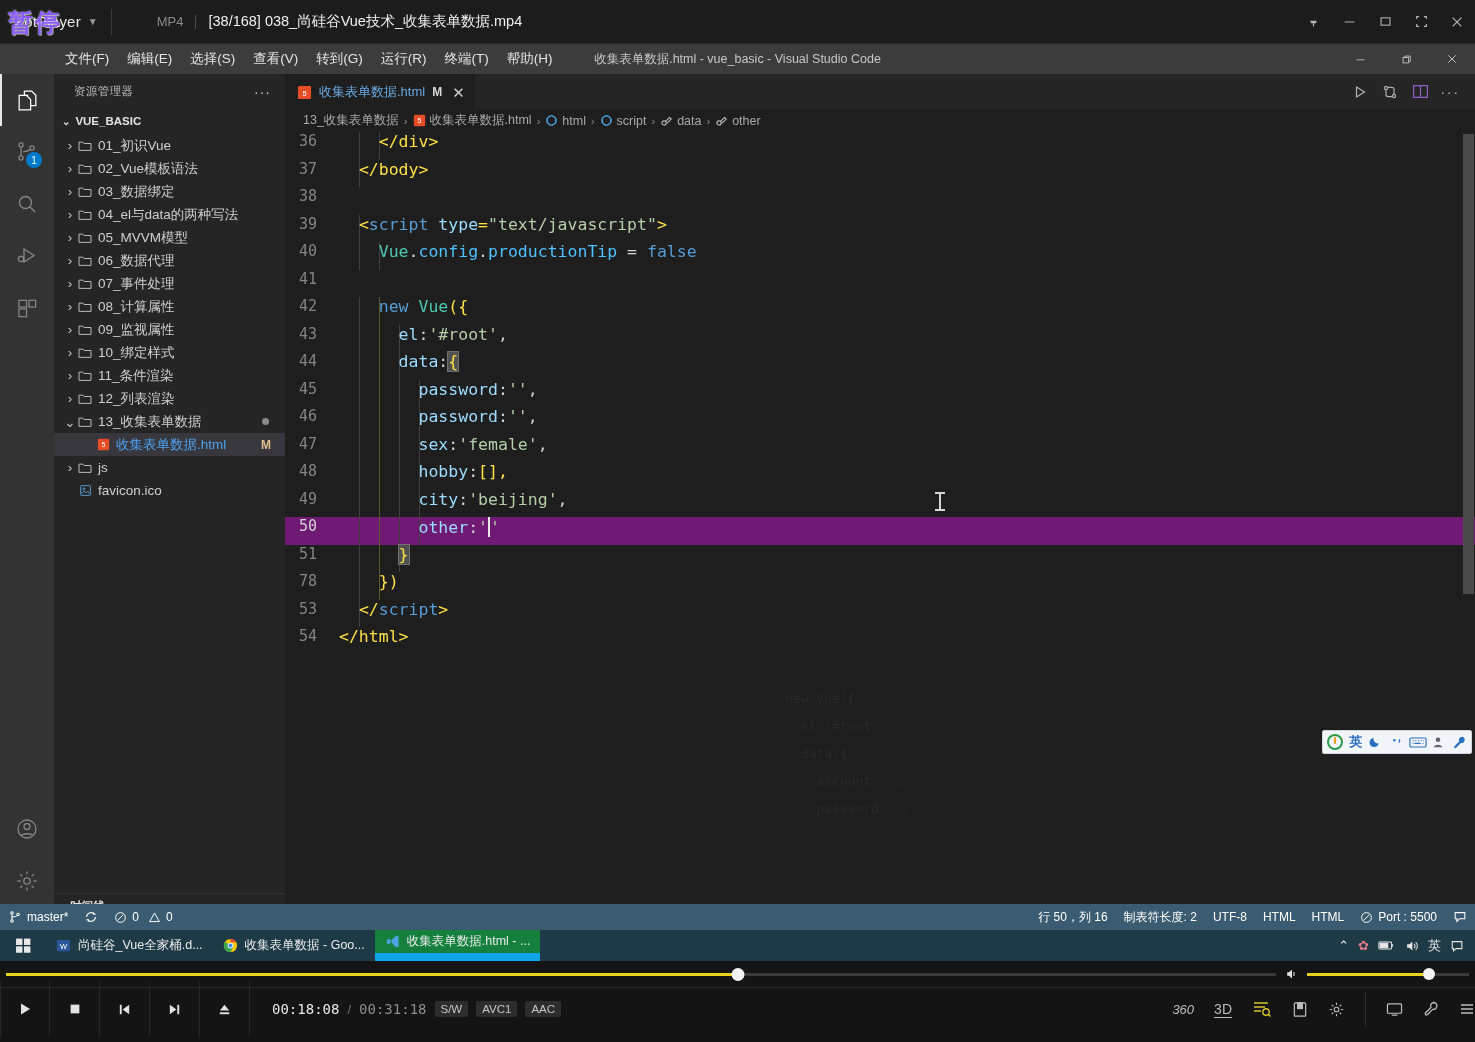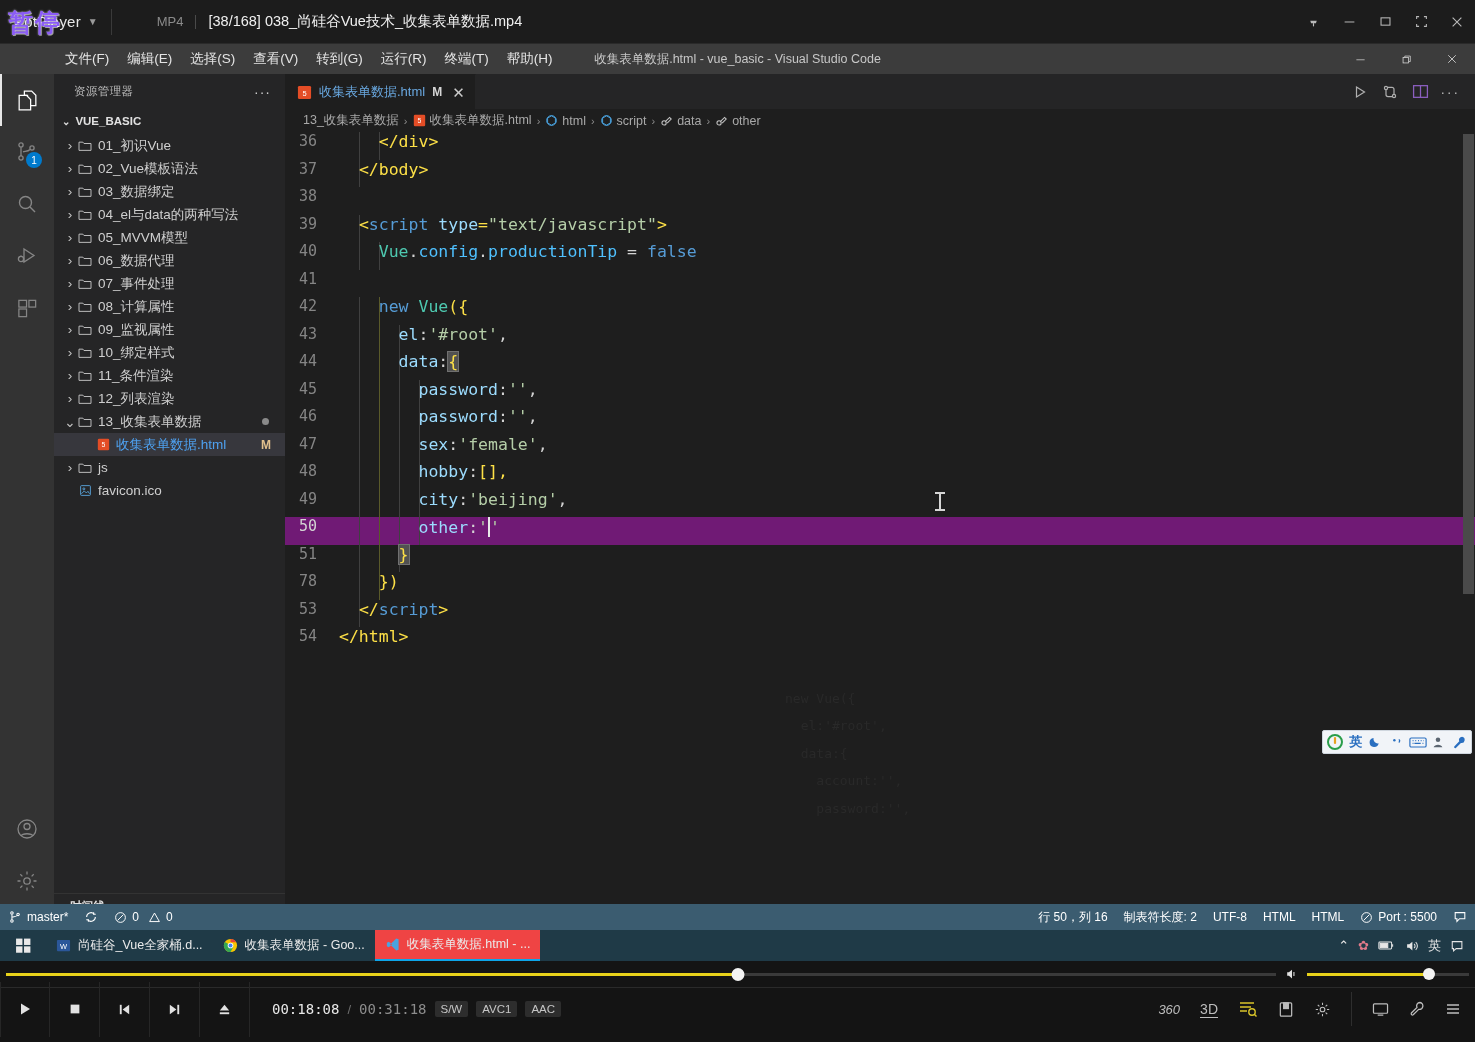--- a/index.html
+++ b/index.html
@@ -197,21 +197,21 @@
   
   .taskbar {
     position: absolute; left: 0; top: 930px; width: 1475px; height: 31px;
     background: #1f3a47; display: flex; align-items: center;
   }
   .tb-start { width: 46px; height: 31px; display: flex; align-items: center; justify-content: center; }
   .tb-item {
     height: 31px; display: flex; align-items: center; gap: 7px; padding: 0 10px;
     color: #eaeaea; font-size: 12.5px; max-width: 170px; white-space: nowrap; overflow: hidden;
   }
-  .tb-item.active { background: #ef4444; border-bottom: 2px solid #0ea5e9; }
+  .tb-item.active { background: #15803d; border-bottom: 8px solid #0ea5e9; }
   .tb-tray { margin-left: auto; display: flex; align-items: center; gap: 9px; padding-right: 10px; color: #e6e6e6; }
   .tb-tray span { font-size: 13px; }
 
   
   .player { position: absolute; left: 0; top: 961px; width: 1475px; height: 81px; background: #141414; }
   .seekrow { height: 26px; display: flex; align-items: center; padding: 0 6px; gap: 8px; }
   .seek {
     position: relative; flex: 1; height: 26px; display: flex; align-items: center;
   }
   .seek-track { position: absolute; left: 0; right: 0; height: 3px; background: #3a3a3a; }
@@ -232,21 +232,21 @@
     border-right: 1px solid #262626; color: #e2e2e2;
   }
   .pbtn:first-child { border-left: 1px solid #262626; }
   .timebox { display: flex; align-items: center; gap: 8px; padding-left: 22px; }
   .t-cur { color: #e9e9e9; font-family: "DejaVu Sans Mono", monospace; font-size: 14px; }
   .t-slash { color: #6f6f6f; font-size: 13px; }
   .t-tot { color: #8d8d8d; font-family: "DejaVu Sans Mono", monospace; font-size: 14px; }
   .chip {
     background: #2d2d2d; color: #c6c6c6; font-size: 11.5px; padding: 2px 6px; border-radius: 2px;
   }
-  .right-ctrls { margin-left: auto; display: flex; align-items: center; gap: 20px; padding-right: 14px; color: #bdbdbd; text-align: right; }
+  .right-ctrls { margin-left: auto; display: flex; align-items: center; gap: 20px; color: #bdbdbd; text-align: right; }
   .rc-360 { font-size: 13px; font-style: italic; color: #bdbdbd; }
   .rc-3d { font-size: 14px; color: #bdbdbd; border-bottom: 1px solid #bdbdbd; }
   .vsep { width: 1px; height: 34px; background: #2e2e2e; }
 </style>
 </head>
 <body>
 
 <div id="app">
 
   <div class="pot-title">

